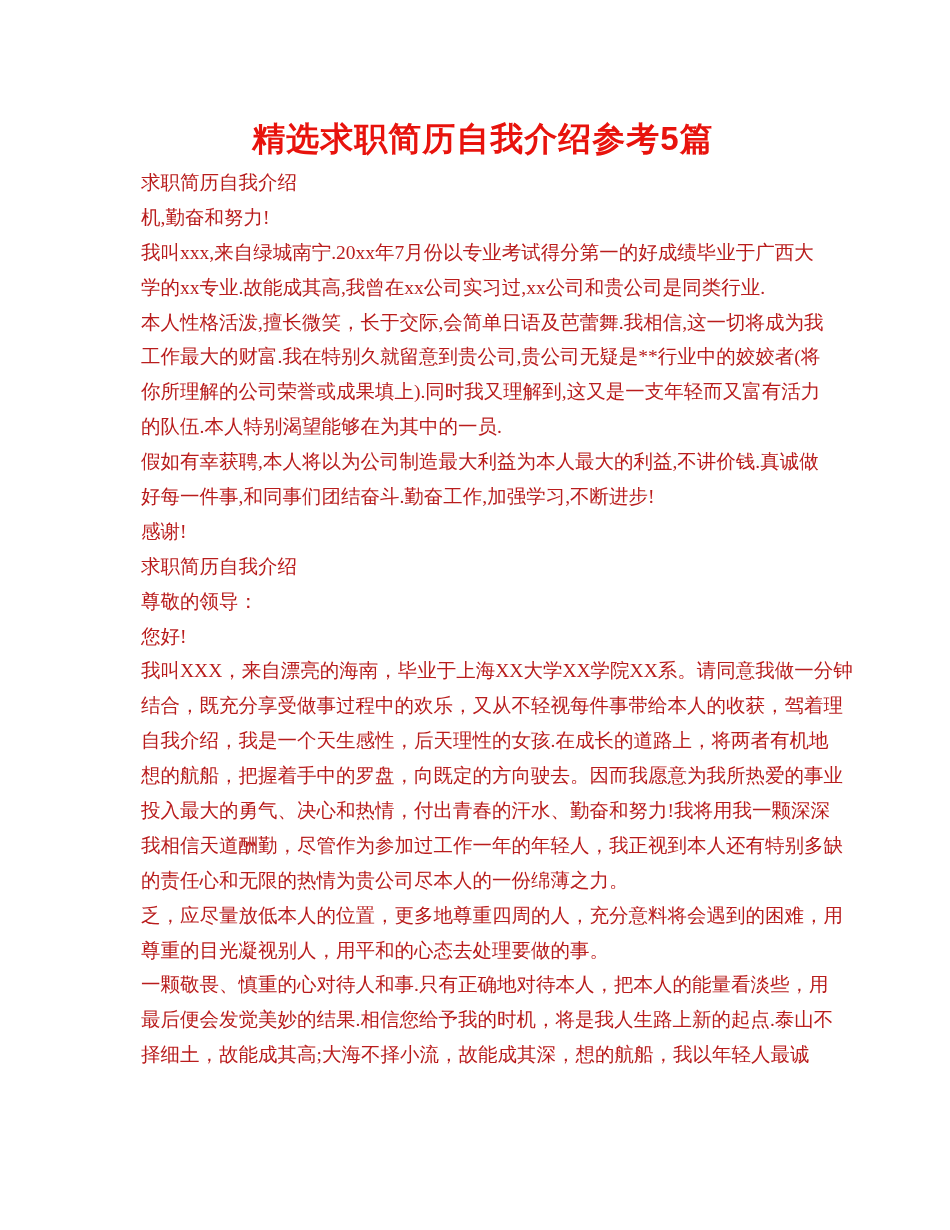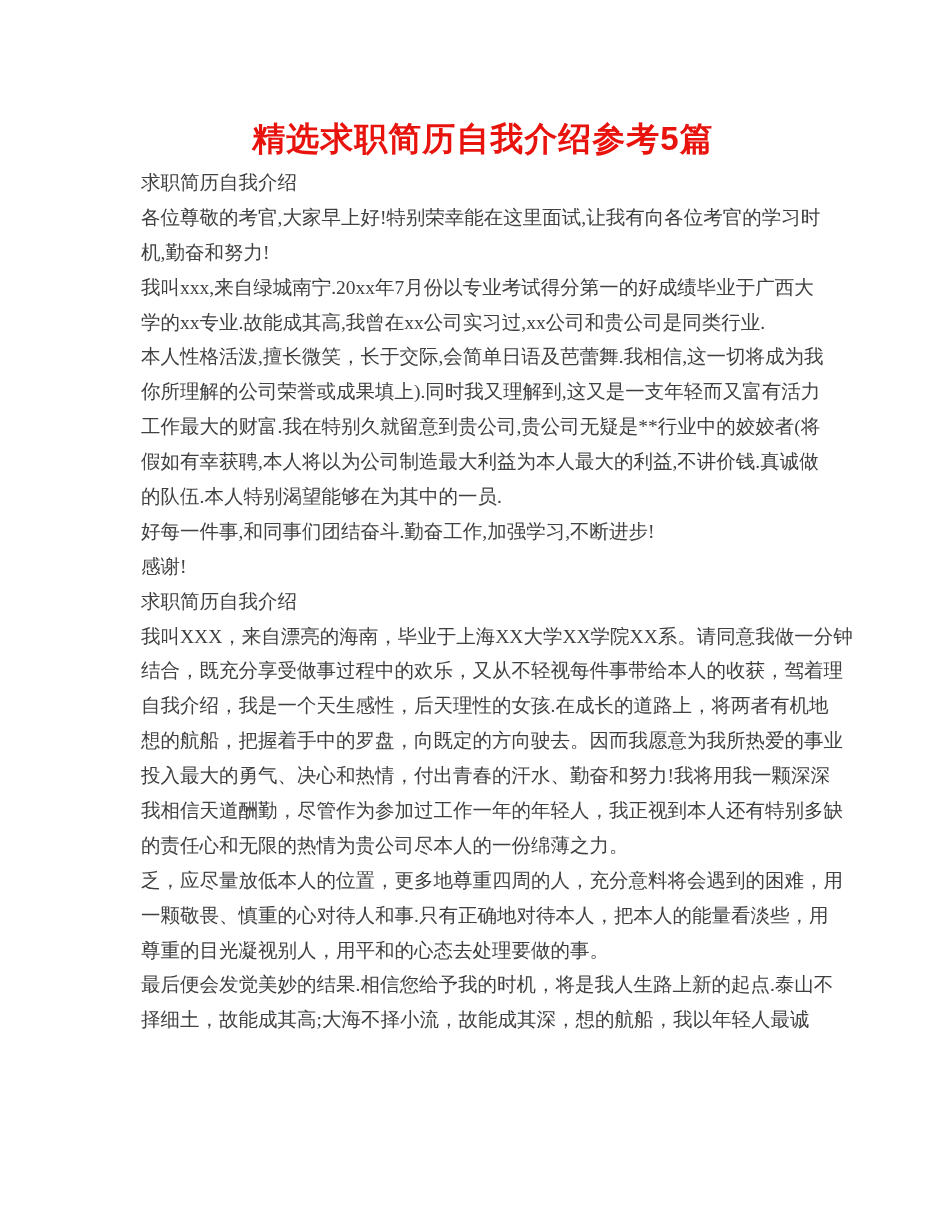--- a/index.html
+++ b/index.html
@@ -28,55 +28,56 @@
     letter-spacing: 1px;
     color: #e8130d;
   }
   .doc-body {
     position: absolute;
     top: 166px;
     left: 141px;
     width: 672px;
     font-family: "Liberation Serif", "DejaVu Serif", serif;
     font-size: 19.5px;
-    color: #404040;
+    color: #b91c1c;
   }
   .doc-line {
     height: 34.9px;
     line-height: 34.9px;
     white-space: nowrap;
     overflow: visible;
     text-align: left;
   }
 </style>
 </head>
 <body>
 
 <div class="page">
   <h1 class="doc-title">精选求职简历自我介绍参考5篇</h1>
   <div class="doc-body">
     <div class="doc-line">求职简历自我介绍</div>
-    <div class="doc-line">各位尊敬的考官,大家早上好!特别荣幸能在这里面试,让我有向各位考官的学习时</div>
     <div class="doc-line">机,勤奋和努力!</div>
     <div class="doc-line">我叫xxx,来自绿城南宁.20xx年7月份以专业考试得分第一的好成绩毕业于广西大</div>
     <div class="doc-line">学的xx专业.故能成其高,我曾在xx公司实习过,xx公司和贵公司是同类行业.</div>
     <div class="doc-line">本人性格活泼,擅长微笑，长于交际,会简单日语及芭蕾舞.我相信,这一切将成为我</div>
+    <div class="doc-line">工作最大的财富.我在特别久就留意到贵公司,贵公司无疑是**行业中的姣姣者(将</div>
     <div class="doc-line">你所理解的公司荣誉或成果填上).同时我又理解到,这又是一支年轻而又富有活力</div>
-    <div class="doc-line">工作最大的财富.我在特别久就留意到贵公司,贵公司无疑是**行业中的姣姣者(将</div>
+    <div class="doc-line">的队伍.本人特别渴望能够在为其中的一员.</div>
     <div class="doc-line">假如有幸获聘,本人将以为公司制造最大利益为本人最大的利益,不讲价钱.真诚做</div>
-    <div class="doc-line">的队伍.本人特别渴望能够在为其中的一员.</div>
     <div class="doc-line">好每一件事,和同事们团结奋斗.勤奋工作,加强学习,不断进步!</div>
     <div class="doc-line">感谢!</div>
     <div class="doc-line">求职简历自我介绍</div>
+    <div class="doc-line">尊敬的领导：</div>
+    <div class="doc-line">您好!</div>
     <div class="doc-line">我叫XXX，来自漂亮的海南，毕业于上海XX大学XX学院XX系。请同意我做一分钟</div>
     <div class="doc-line">结合，既充分享受做事过程中的欢乐，又从不轻视每件事带给本人的收获，驾着理</div>
     <div class="doc-line">自我介绍，我是一个天生感性，后天理性的女孩.在成长的道路上，将两者有机地</div>
     <div class="doc-line">想的航船，把握着手中的罗盘，向既定的方向驶去。因而我愿意为我所热爱的事业</div>
     <div class="doc-line">投入最大的勇气、决心和热情，付出青春的汗水、勤奋和努力!我将用我一颗深深</div>
     <div class="doc-line">我相信天道酬勤，尽管作为参加过工作一年的年轻人，我正视到本人还有特别多缺</div>
     <div class="doc-line">的责任心和无限的热情为贵公司尽本人的一份绵薄之力。</div>
     <div class="doc-line">乏，应尽量放低本人的位置，更多地尊重四周的人，充分意料将会遇到的困难，用</div>
+    <div class="doc-line">尊重的目光凝视别人，用平和的心态去处理要做的事。</div>
     <div class="doc-line">一颗敬畏、慎重的心对待人和事.只有正确地对待本人，把本人的能量看淡些，用</div>
-    <div class="doc-line">尊重的目光凝视别人，用平和的心态去处理要做的事。</div>
     <div class="doc-line">最后便会发觉美妙的结果.相信您给予我的时机，将是我人生路上新的起点.泰山不</div>
     <div class="doc-line">择细土，故能成其高;大海不择小流，故能成其深，想的航船，我以年轻人最诚</div>
   </div>
 </div>
 
 </body></html>

